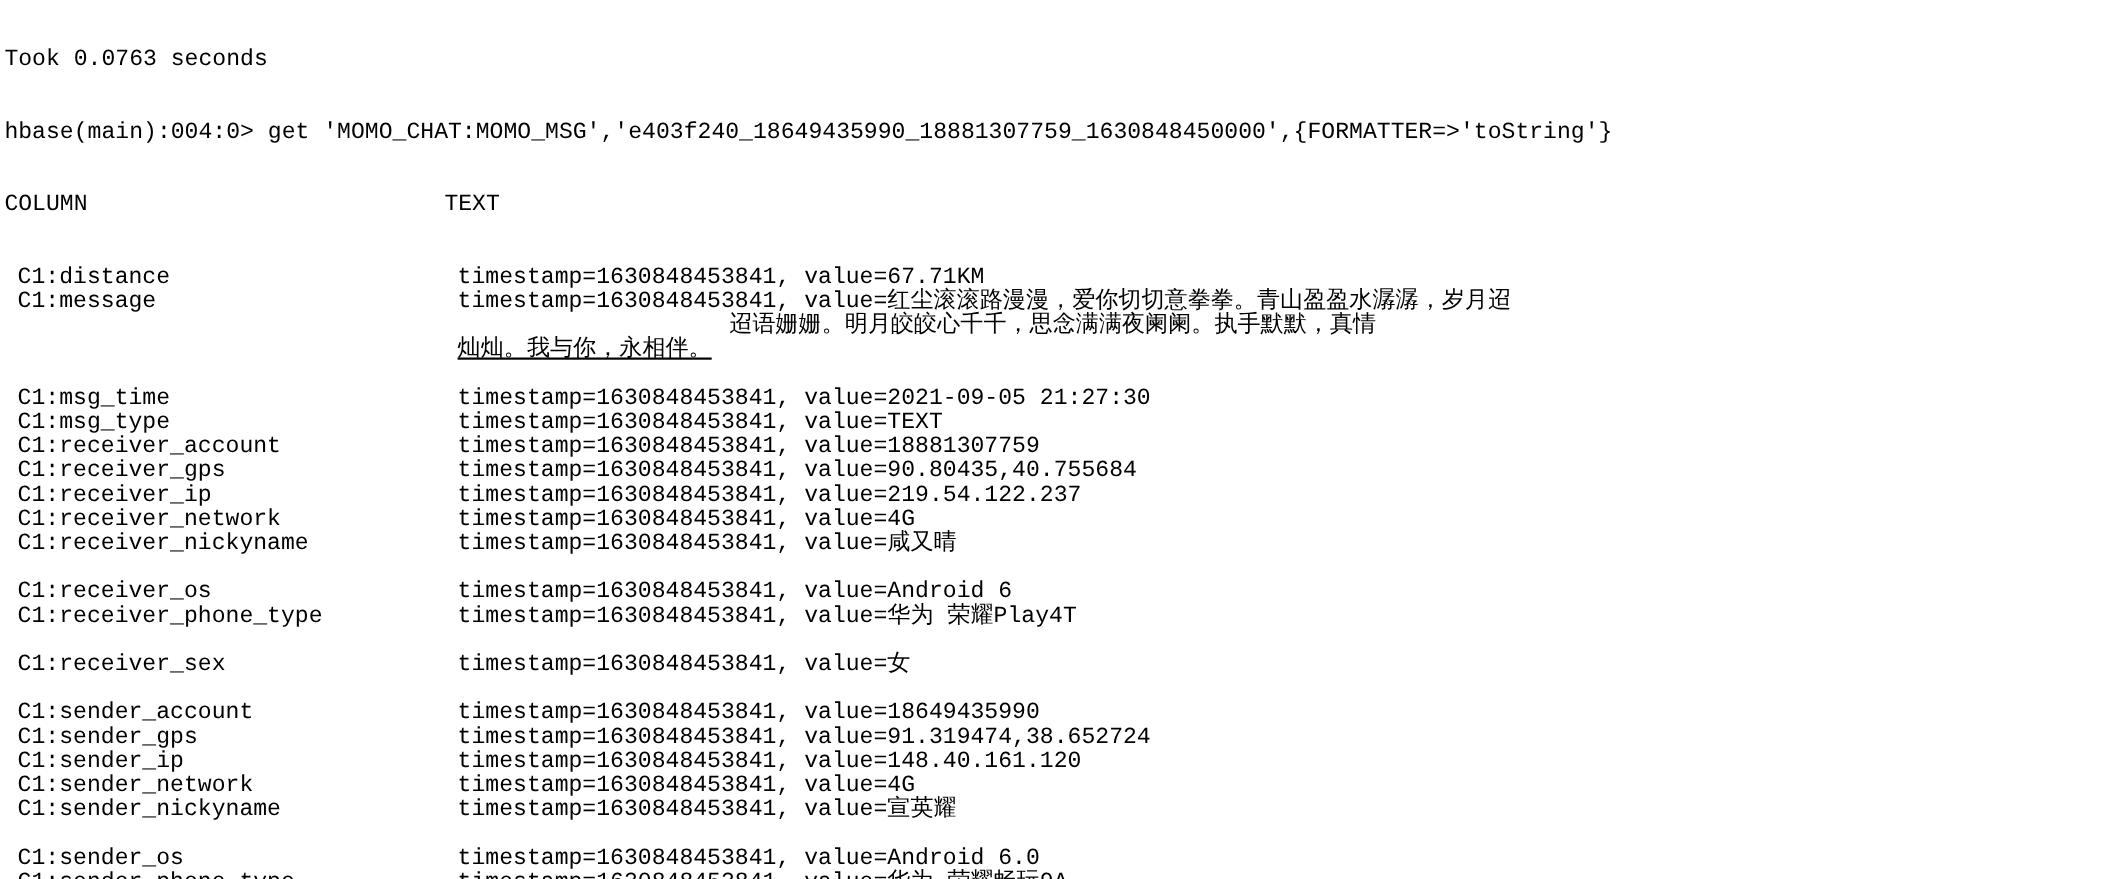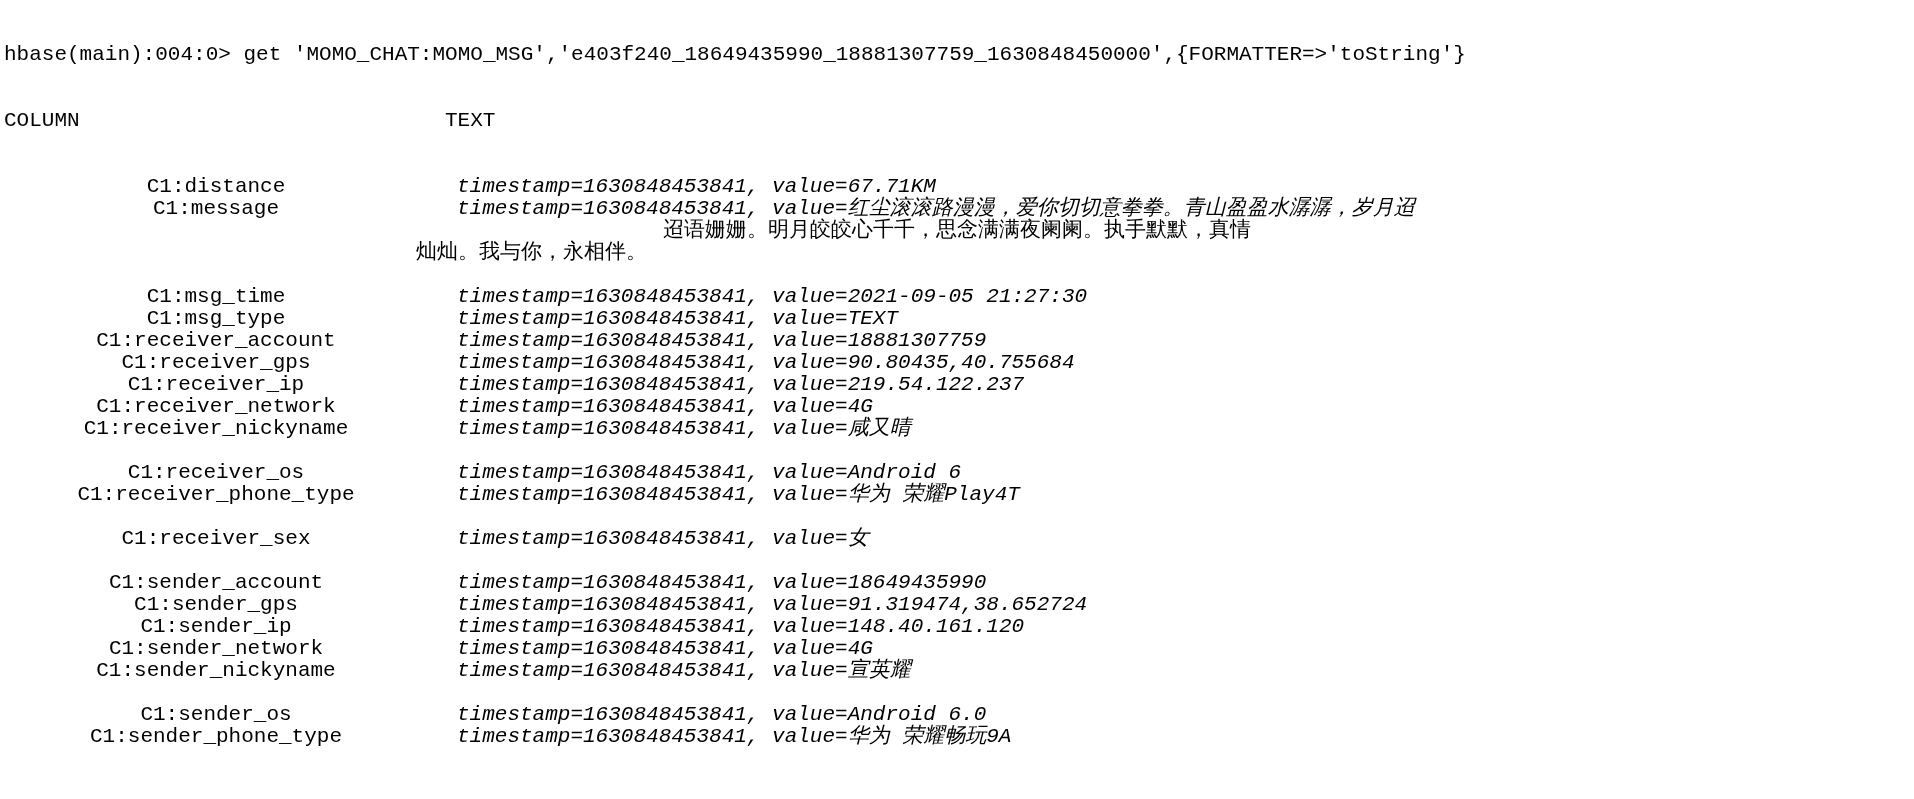--- a/index.html
+++ b/index.html
@@ -24,53 +24,52 @@
     white-space: pre-wrap;
     word-break: break-all;
   }
   .line {
     display: block;
     white-space: pre-wrap;
   }
   .row {
     display: flex;
     flex-wrap: wrap;
-    gap: 41px;
   }
   .col-name {
     flex: 0 0 400px;
     white-space: pre;
     padding-left: 12px;
-    text-align: center;
   }
   .col-cell {
     flex: 1 1 0;
     white-space: pre-wrap;
-    font-style: italic;
   }
   .hdr1 { flex: 0 0 400px; white-space: pre; }
   .hdr2 { flex: 1 1 0; white-space: pre; }
   .cont-line {
     display: block;
     padding-left: 412px;
     white-space: pre-wrap;
+    text-decoration: underline;
   }
   .wrap-line {
     display: block;
     white-space: pre-wrap;
     text-align: center;
   }
   
   .terminal::-webkit-scrollbar { width: 16px; }
   .terminal::-webkit-scrollbar-track { background: #f0f0f0; }
   .terminal::-webkit-scrollbar-thumb { background: #c0c0c0; }
 </style>
 </head>
 <body>
 
 <div class="terminal">
+  <span class="line">Took 0.0763 seconds</span>
   <span class="line">hbase(main):004:0&gt; get 'MOMO_CHAT:MOMO_MSG','e403f240_18649435990_18881307759_1630848450000',{FORMATTER=&gt;'toString'}</span>
   <div class="row">
     <span class="hdr1">COLUMN</span>
     <span class="hdr2">TEXT</span>
   </div>
   <div id="rows-container"><div class="row"><span class="col-name">C1:distance</span><span class="col-cell">timestamp=1630848453841, value=67.71KM</span></div><div class="row"><span class="col-name">C1:message</span><span class="col-cell">timestamp=1630848453841, value=红尘滚滚路漫漫，爱你切切意拳拳。青山盈盈水潺潺，岁月迢</span></div><span class="wrap-line">迢语姗姗。明月皎皎心千千，思念满满夜阑阑。执手默默，真情</span><span class="cont-line">灿灿。我与你，永相伴。</span><span class="line"> </span><div class="row"><span class="col-name">C1:msg_time</span><span class="col-cell">timestamp=1630848453841, value=2021-09-05 21:27:30</span></div><div class="row"><span class="col-name">C1:msg_type</span><span class="col-cell">timestamp=1630848453841, value=TEXT</span></div><div class="row"><span class="col-name">C1:receiver_account</span><span class="col-cell">timestamp=1630848453841, value=18881307759</span></div><div class="row"><span class="col-name">C1:receiver_gps</span><span class="col-cell">timestamp=1630848453841, value=90.80435,40.755684</span></div><div class="row"><span class="col-name">C1:receiver_ip</span><span class="col-cell">timestamp=1630848453841, value=219.54.122.237</span></div><div class="row"><span class="col-name">C1:receiver_network</span><span class="col-cell">timestamp=1630848453841, value=4G</span></div><div class="row"><span class="col-name">C1:receiver_nickyname</span><span class="col-cell">timestamp=1630848453841, value=咸又晴</span></div><span class="line"> </span><div class="row"><span class="col-name">C1:receiver_os</span><span class="col-cell">timestamp=1630848453841, value=Android 6</span></div><div class="row"><span class="col-name">C1:receiver_phone_type</span><span class="col-cell">timestamp=1630848453841, value=华为 荣耀Play4T</span></div><span class="line"> </span><div class="row"><span class="col-name">C1:receiver_sex</span><span class="col-cell">timestamp=1630848453841, value=女</span></div><span class="line"> </span><div class="row"><span class="col-name">C1:sender_account</span><span class="col-cell">timestamp=1630848453841, value=18649435990</span></div><div class="row"><span class="col-name">C1:sender_gps</span><span class="col-cell">timestamp=1630848453841, value=91.319474,38.652724</span></div><div class="row"><span class="col-name">C1:sender_ip</span><span class="col-cell">timestamp=1630848453841, value=148.40.161.120</span></div><div class="row"><span class="col-name">C1:sender_network</span><span class="col-cell">timestamp=1630848453841, value=4G</span></div><div class="row"><span class="col-name">C1:sender_nickyname</span><span class="col-cell">timestamp=1630848453841, value=宣英耀</span></div><span class="line"> </span><div class="row"><span class="col-name">C1:sender_os</span><span class="col-cell">timestamp=1630848453841, value=Android 6.0</span></div><div class="row"><span class="col-name">C1:sender_phone_type</span><span class="col-cell">timestamp=1630848453841, value=华为 荣耀畅玩9A</span></div></div>
 </div>
 
 </body></html>

